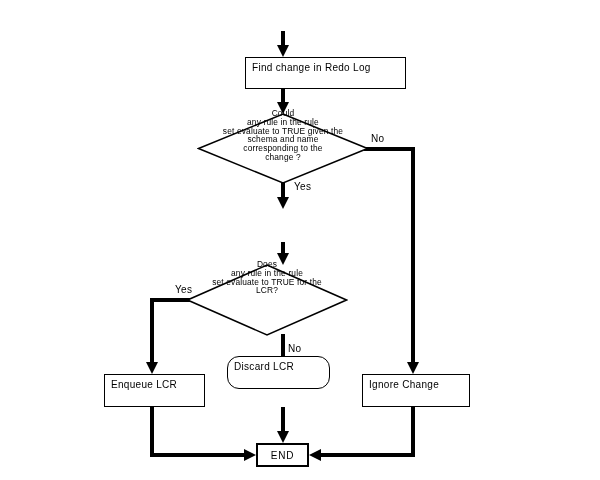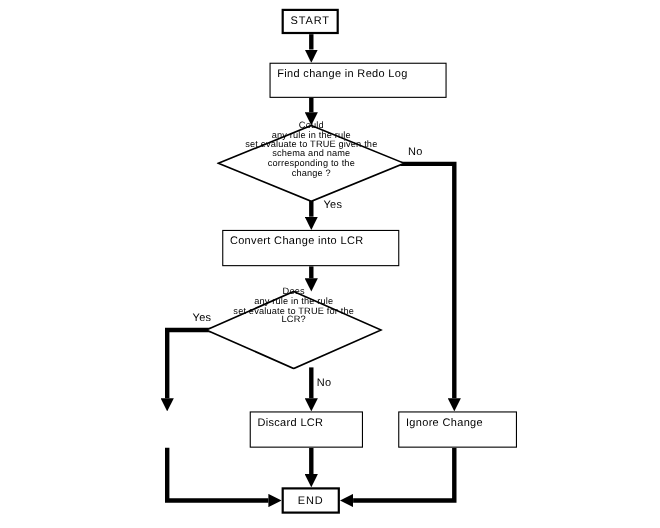--- a/index.html
+++ b/index.html
@@ -123,28 +123,27 @@
       <polygon points="81,1 160.5,36 81,71 1.5,36" fill="#ffffff" stroke="#000000" stroke-width="1.5"></polygon>
     </svg>
     <div class="dlabel">
       <span>Does
 any rule in the rule
 set evaluate to TRUE for the
 LCR?</span>
     </div>
   </div>
 
-  <div class="node terminator" style="left:256px; top:8px; width:52px; height:23px;">START</div>
 
   <div class="node process" style="left:202px; top:57px; width:161px; height:32px;margin-left:43px;">Find change in Redo Log</div>
 
-  <div class="node process" style="left:202px; top:209px; width:161px; height:33px;">Convert Change into LCR</div>
 
+  <div class="node process" style="left:104px; top:374px; width:101px; height:33px;">Enqueue LCR</div>
 
-  <div class="node process" style="left:227px; top:374px; width:103px; height:33px;">Discard LCR</div>
+  <div class="node process" style="left:227px; top:356px; width:103px; height:33px;border-radius:12px;">Discard LCR</div>
 
   <div class="node terminator" style="left:256px; top:443px; width:53px; height:24px;">END</div>
 
   <div class="node process" style="left:362px; top:374px; width:108px; height:33px;">Ignore Change</div>
 
   <div class="edge-label" style="left:371px; top:133px;">No</div>
   <div class="edge-label" style="left:294px; top:181px;">Yes</div>
   <div class="edge-label" style="left:175px; top:284px;">Yes</div>
   <div class="edge-label" style="left:288px; top:343px;">No</div>
 

